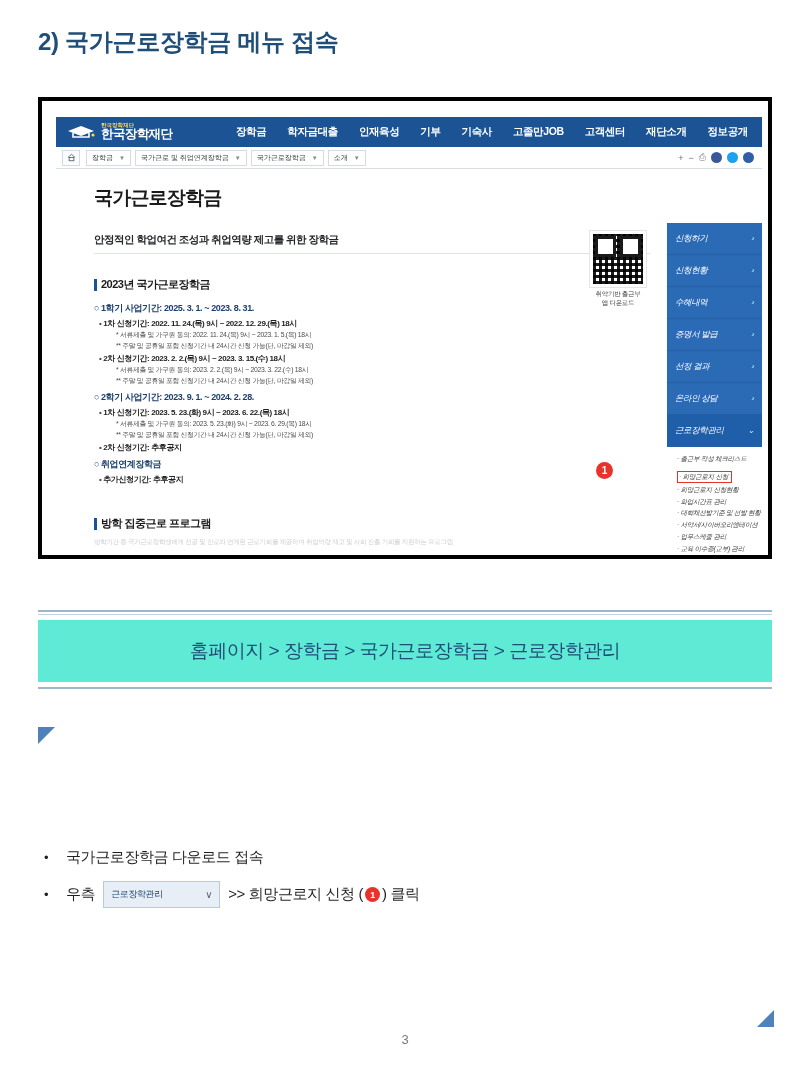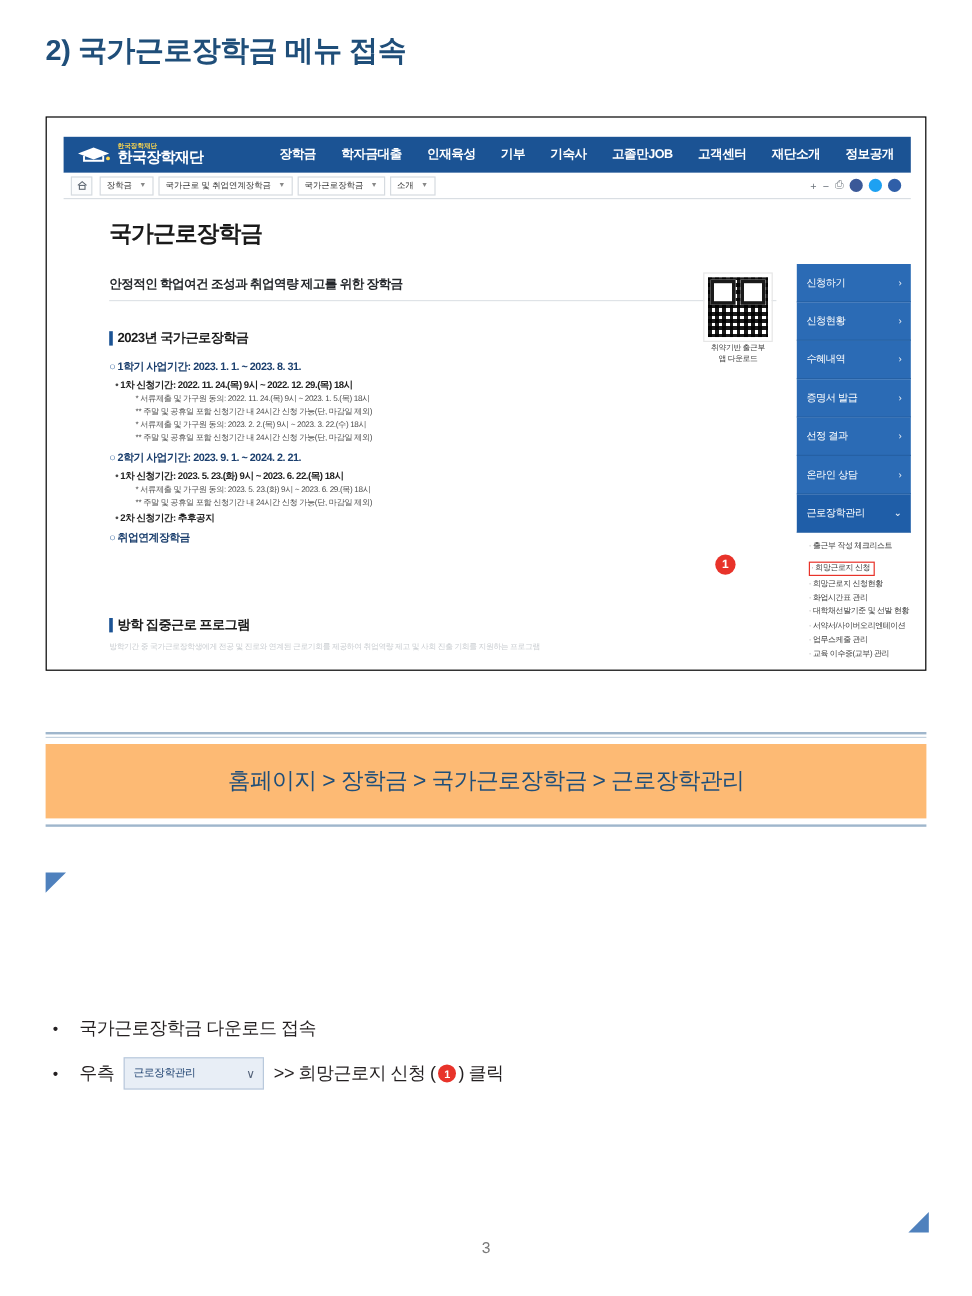--- a/index.html
+++ b/index.html
@@ -25,21 +25,21 @@
     color: #1f4e79;
     letter-spacing: -0.3px;
   }
 
   
   .shot {
     position: absolute;
     left: 38px; top: 97px;
     width: 734px; height: 462px;
     background: #ffffff;
-    border: 1px solid #000000;
+    border: 4px solid #000000;
     overflow: hidden;
   }
 
   
   .site-nav {
     position: absolute; left: 14px; top: 16px;
     width: 706px; height: 30px;
     background: #1b5394;
     display: flex; align-items: center;
   }
@@ -183,21 +183,21 @@
     border: 3px solid #1a1a1a; background: #fff;
   }
   .qr:before { left: 2px; top: 2px; }
   .qr:after { right: 2px; top: 2px; }
   .qr-cap {
     font-size: 6.5px; color: #3b3b3b; margin-top: 3px;
     line-height: 1.35; letter-spacing: -0.3px;
   }
 
   
-  .rmenu { position: absolute; left: 625px; top: 122px; width: 95px; }
+  .rmenu { position: absolute; left: 625px; top: 122px; width: 95px; font-style: italic; }
   .rmenu-item {
     height: 32px; background: #2b6bb5; color: #fff;
     border-bottom: 1px solid #2560a4;
     display: flex; align-items: center; justify-content: space-between;
     padding: 0 8px; font-size: 8.5px; letter-spacing: -0.4px;
   }
   .rmenu-item.active { background: #1f5ea8; }
   .rmenu-item .arw { font-size: 8px; opacity: .9; }
   .rsub {
     background: #fff; padding: 6px 4px 6px 10px;
@@ -223,21 +223,21 @@
   }
 
   
   .band {
     position: absolute; left: 38px; top: 610px;
     width: 734px; height: 86px;
   }
   .band-line { height: 2px; background: #9fb6cc; }
   .band-line.second { margin-top: 2px; height: 1px; background: #c4d2df; }
   .band-box {
-    margin-top: 5px; height: 62px; background: #fdba74;
+    margin-top: 5px; height: 62px; background: #5eead4;
     display: flex; align-items: center; justify-content: center;
     font-size: 19px; color: #1f4e79; letter-spacing: -0.5px;
   }
   .band-foot { margin-top: 5px; height: 2px; background: #9fb6cc; }
 
   .tri-left {
     position: absolute; left: 38px; top: 727px;
     width: 0; height: 0;
     border-left: 17px solid #4f81bd;
     border-bottom: 17px solid transparent;
@@ -345,36 +345,38 @@
       </span>
     </div>
 
     <div class="pg-title">국가근로장학금</div>
     <div class="pg-sub">안정적인 학업여건 조성과 취업역량 제고를 위한 장학금</div>
     <div class="rule"></div>
     <div class="sec-head">2023년 국가근로장학금</div>
 
     <div class="blocks">
       <div class="blk">
-        <div class="blk-h"><span class="dot">○</span><span>1학기 사업기간: 2023. 1. 1. ~ 2023. 8. 31.</span></div>
+        <div class="blk-h"><span class="dot">○</span><span>1학기 사업기간: 2025. 3. 1. ~ 2023. 8. 31.</span></div>
         <div class="lv1">1차 신청기간: 2022. 11. 24.(목) 9시 ~ 2022. 12. 29.(목) 18시</div>
         <div class="lv2">* 서류제출 및 가구원 동의: 2022. 11. 24.(목) 9시 ~ 2023. 1. 5.(목) 18시</div>
         <div class="lv2">** 주말 및 공휴일 포함 신청기간 내 24시간 신청 가능(단, 마감일 제외)</div>
+        <div class="lv1">2차 신청기간: 2023. 2. 2.(목) 9시 ~ 2023. 3. 15.(수) 18시</div>
         <div class="lv2">* 서류제출 및 가구원 동의: 2023. 2. 2.(목) 9시 ~ 2023. 3. 22.(수) 18시</div>
         <div class="lv2">** 주말 및 공휴일 포함 신청기간 내 24시간 신청 가능(단, 마감일 제외)</div>
       </div>
       <div class="blk">
-        <div class="blk-h"><span class="dot">○</span><span>2학기 사업기간: 2023. 9. 1. ~ 2024. 2. 21.</span></div>
+        <div class="blk-h"><span class="dot">○</span><span>2학기 사업기간: 2023. 9. 1. ~ 2024. 2. 28.</span></div>
         <div class="lv1">1차 신청기간: 2023. 5. 23.(화) 9시 ~ 2023. 6. 22.(목) 18시</div>
         <div class="lv2">* 서류제출 및 가구원 동의: 2023. 5. 23.(화) 9시 ~ 2023. 6. 29.(목) 18시</div>
         <div class="lv2">** 주말 및 공휴일 포함 신청기간 내 24시간 신청 가능(단, 마감일 제외)</div>
         <div class="lv1">2차 신청기간: 추후공지</div>
       </div>
       <div class="blk">
         <div class="blk-h"><span class="dot">○</span><span>취업연계장학금</span></div>
+        <div class="lv1">추가신청기간: 추후공지</div>
       </div>
     </div>
 
     <div class="sec-head2">방학 집중근로 프로그램</div>
     <div class="faded">방학기간 중 국가근로장학생에게 전공 및 진로와 연계된 근로기회를 제공하여 취업역량 제고 및 사회 진출 기회를 지원하는 프로그램</div>
 
     <div class="qr-wrap">
       <div class="qr"></div>
       <div class="qr-cap">
         <span>취약기반 출근부</span><br>

